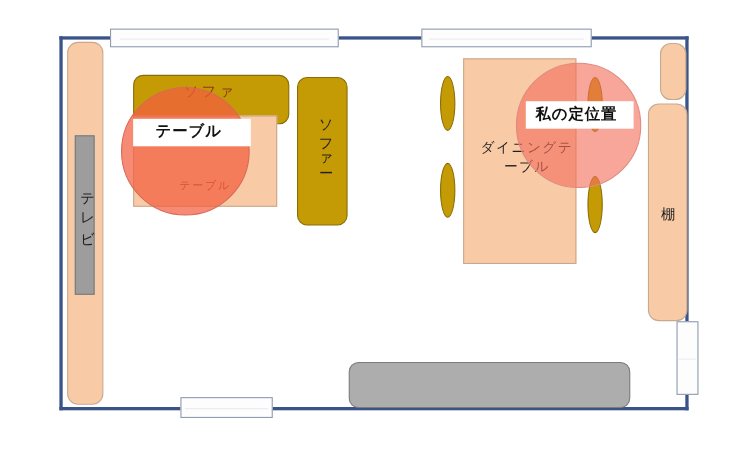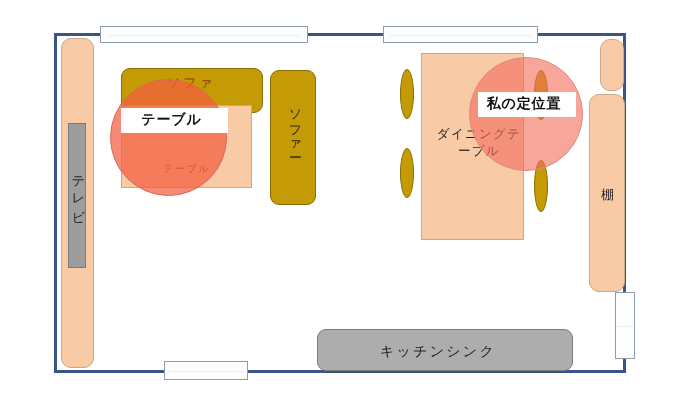--- a/index.html
+++ b/index.html
@@ -193,21 +193,20 @@
   <div class="chair" style="left:400px; top:148px; width:14px; height:50px;"></div>
   <div class="chair" style="left:534px; top:70px; width:14px; height:50px;"></div>
   <div class="chair" style="left:534px; top:160px; width:14px; height:52px;"></div>
 
   <div class="furn peach peach-r" style="left:600px; top:39px; width:24px; height:52px;"></div>
 
   <div class="furn peach peach-r" style="left:589px; top:94px; width:36px; height:198px;"></div>
   <div class="lbl lbl-tana" style="left:601px; top:186px;">棚</div>
 
   <div class="furn gray-sink" style="left:317px; top:329px; width:256px; height:42px;"></div>
-  <div class="lbl lbl-sink" style="left:380px; top:343px;">キッチンシンク</div>
 
   <div class="spot spot-husband" style="left:110px; top:79px; width:117px; height:117px;"></div>
   <div class="callout" style="left:121px; top:108px; width:107px;">テーブル</div>
 
   <div class="spot spot-me" style="left:469px; top:57px; width:114px; height:114px;"></div>
   <div class="callout" style="left:478px; top:92px; width:98px;">私の定位置</div>
 
 </div>
 
 </body></html>

